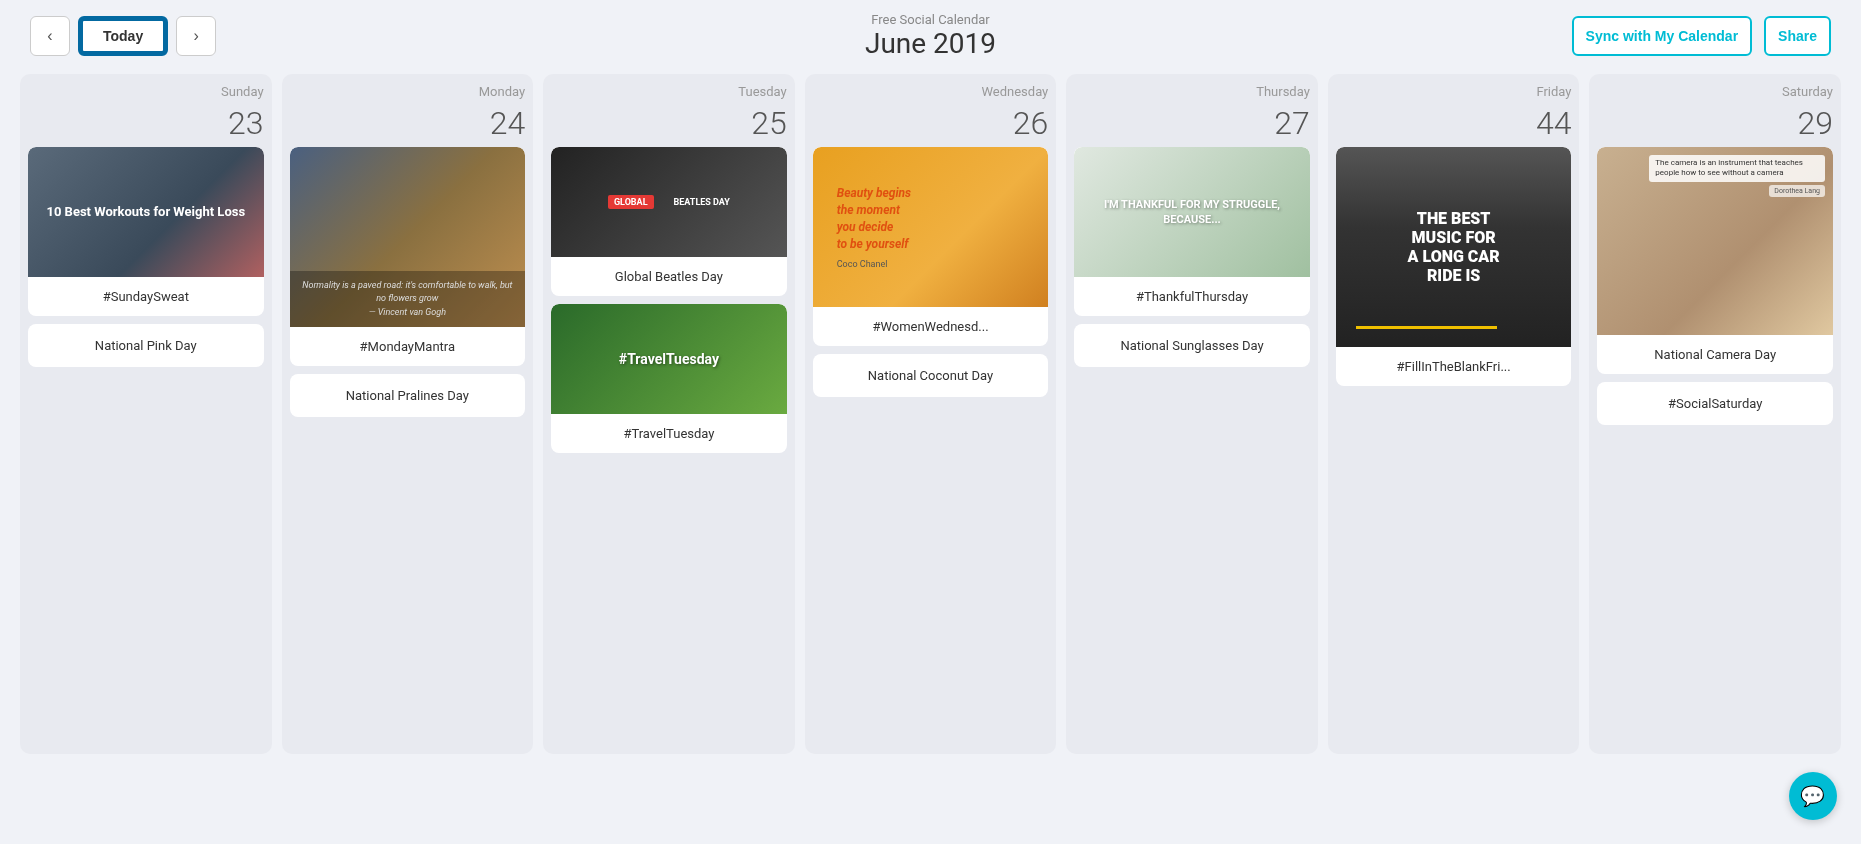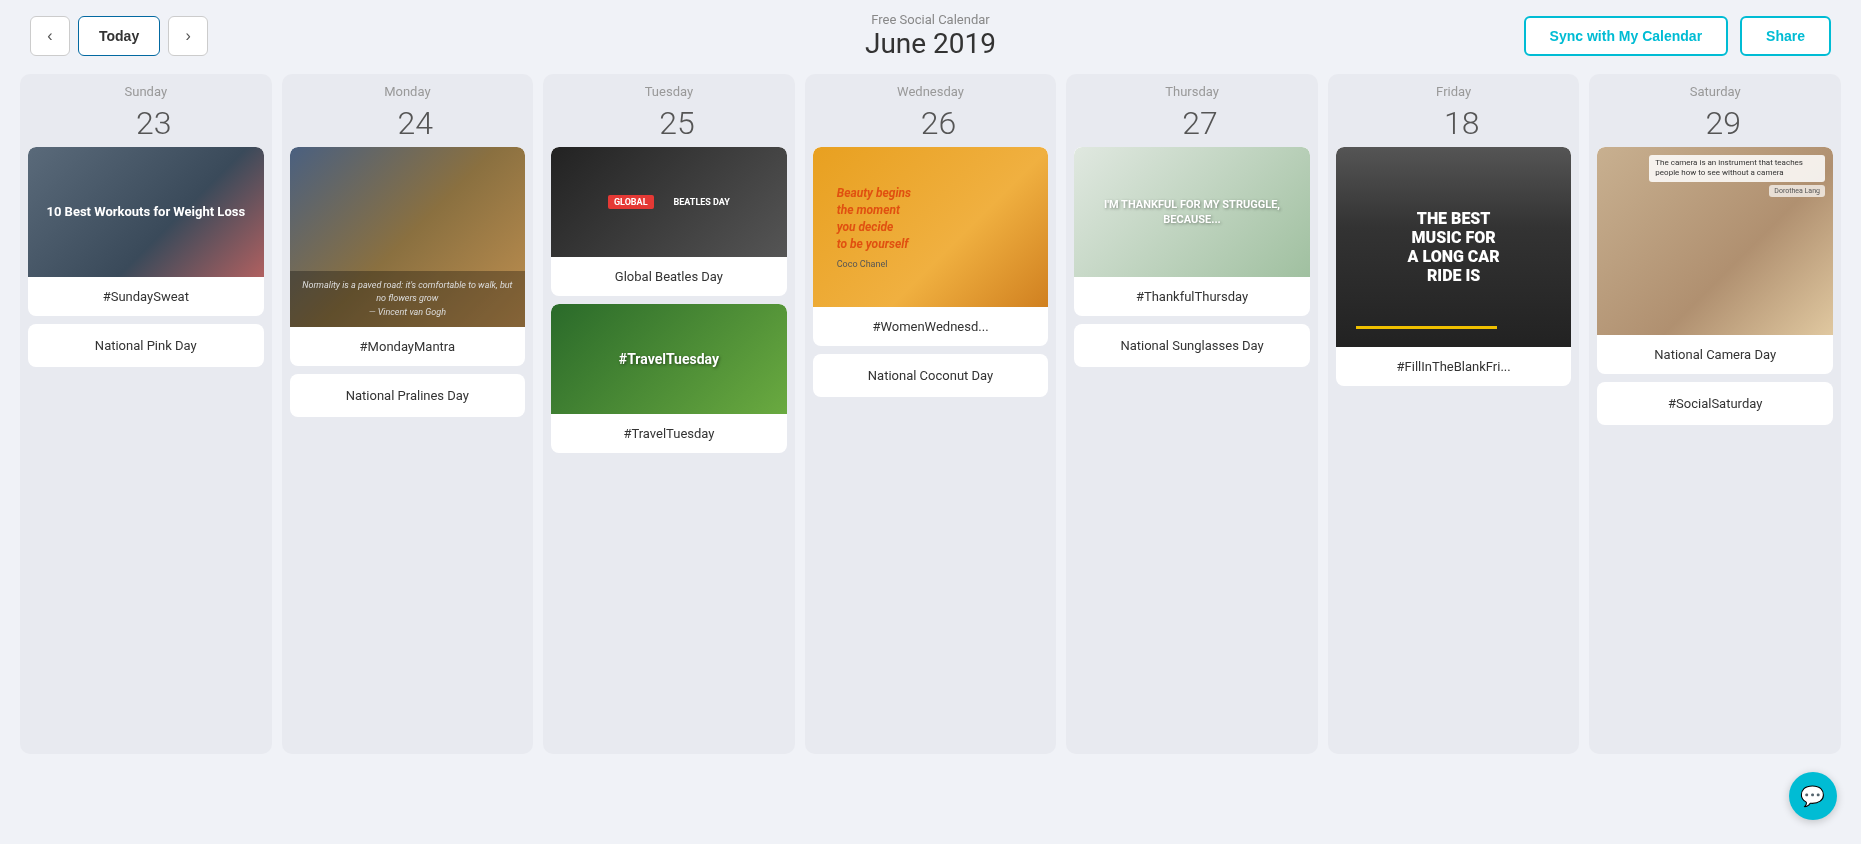--- a/index.html
+++ b/index.html
@@ -30,21 +30,21 @@
       cursor: pointer;
       font-size: 16px;
       color: #555;
       display: flex;
       align-items: center;
       justify-content: center;
     }
     .today-btn {
       padding: 0 20px;
       height: 40px;
-      border: 1px solid #0369a1;
+      border: 5px solid #0369a1;
       background: #fff;
       border-radius: 6px;
       cursor: pointer;
       font-weight: 600;
       font-size: 14px;
       color: #333;
     }
     .title-group {
       text-align: center;
       position: absolute;
@@ -58,42 +58,42 @@
     .month-title {
       font-size: 28px;
       color: #333;
       font-weight: 400;
     }
     .action-buttons {
       display: flex;
       gap: 12px;
     }
     .action-btn {
-      padding: 10px 24px;
+      padding: 10px 12px;
       border: 2px solid #00bcd4;
       background: #fff;
       border-radius: 6px;
       cursor: pointer;
       font-size: 14px;
       font-weight: 600;
       color: #00bcd4;
     }
     .calendar-grid {
       display: grid;
       grid-template-columns: repeat(7, 1fr);
       gap: 10px;
       padding: 10px 20px 20px;
     }
     .day-column {
       background: #e8eaf0;
       border-radius: 10px;
       padding: 10px 8px;
       display: flex;
       flex-direction: column;
-      align-items: center;
+      align-items: flex-end;
       gap: 8px;
       min-height: 680px;
     }
     .day-name {
       font-size: 13px;
       color: #999;
       text-align: center;
     }
     .day-number {
       font-size: 32px;
@@ -425,21 +425,21 @@
       <div class="img-thankful">
         <div class="img-thankful-text">I'M THANKFUL FOR MY STRUGGLE, BECAUSE...</div>
       </div>
       <div class="event-card-label">#ThankfulThursday</div>
     </div>
     <div class="event-card-no-img">National Sunglasses Day</div>
   </div>
 
   <div class="day-column">
     <div class="day-name">Friday</div>
-    <div class="day-number">18</div>
+    <div class="day-number">44</div>
     <div class="event-card">
       <div class="img-music">
         <div class="img-music-text">
           <span>THE BEST</span><br>
           <span>MUSIC FOR</span><br>
           <span>A LONG CAR</span><br>
           <span>RIDE IS</span>
         </div>
         <div class="img-music-line"></div>
       </div>

